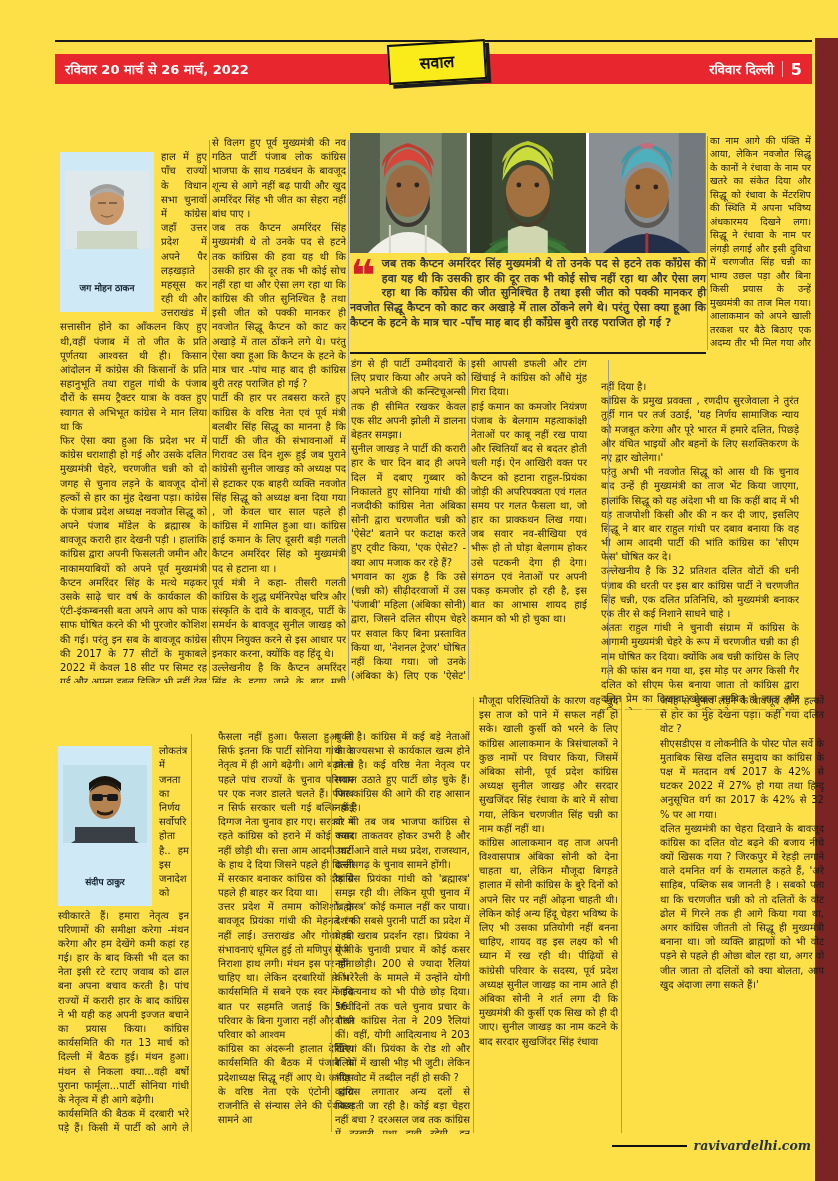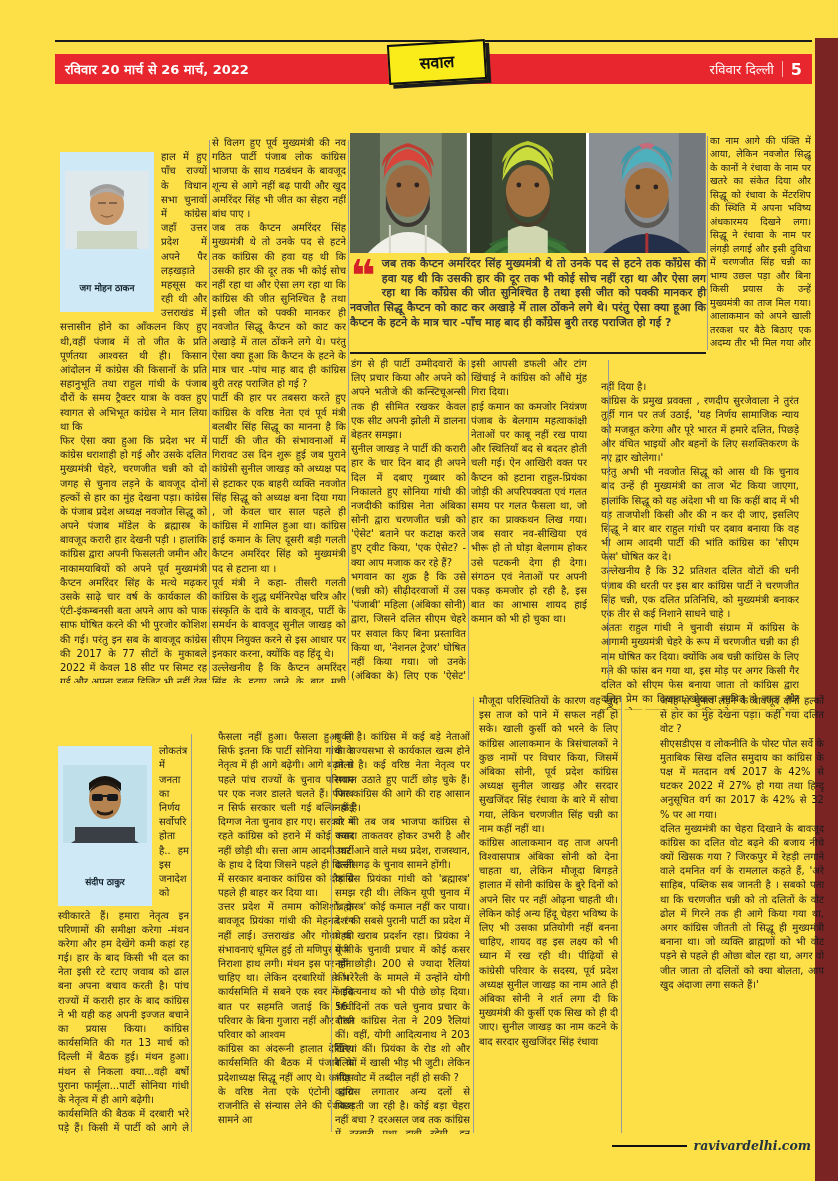--- a/index.html
+++ b/index.html
@@ -5,21 +5,21 @@
   html,body{margin:0;padding:0;background:#e9e9e9;}
   #page{position:relative;width:838px;height:1181px;background:#fde047;overflow:hidden;
         font-family:"DejaVu Sans",sans-serif;}
   .abs{position:absolute;}
   
   #top-rule{left:55px;top:40px;width:757px;height:2px;background:#1a1a1a;}
   #header-bar{left:55px;top:54px;width:757px;height:30px;background:#e8262d;display:flex;
       align-items:center;justify-content:space-between;padding:0 10px;box-sizing:border-box;}
   #header-date{color:#fff;font-weight:bold;font-size:13px;}
   #header-right{display:flex;align-items:center;gap:8px;color:#fff;}
-  #masthead{font-weight:normal;font-size:13px;}
+  #masthead{font-weight:bold;font-size:13px;}
   #header-sep{width:1px;height:16px;background:rgba(255,255,255,.65);}
   #page-number{font-weight:bold;font-size:16px;}
   #section-tag{left:388px;top:42px;width:94px;height:36px;background:#f9ec1a;border:2px solid #111;
       transform:rotate(-3.5deg);display:flex;align-items:center;justify-content:center;
       font-weight:bold;font-size:16px;color:#111;box-shadow:4px 4px 0 #1c1c1c;z-index:5;}
   
   .headline{font-weight:800;color:#0d0d0d;text-align:center;letter-spacing:-.5px;line-height:1.05;}
   #a1-headline{left:58px;top:88px;width:752px;font-size:34px;}
   #a2-headline{left:58px;top:681px;width:412px;font-size:29px;}
   

